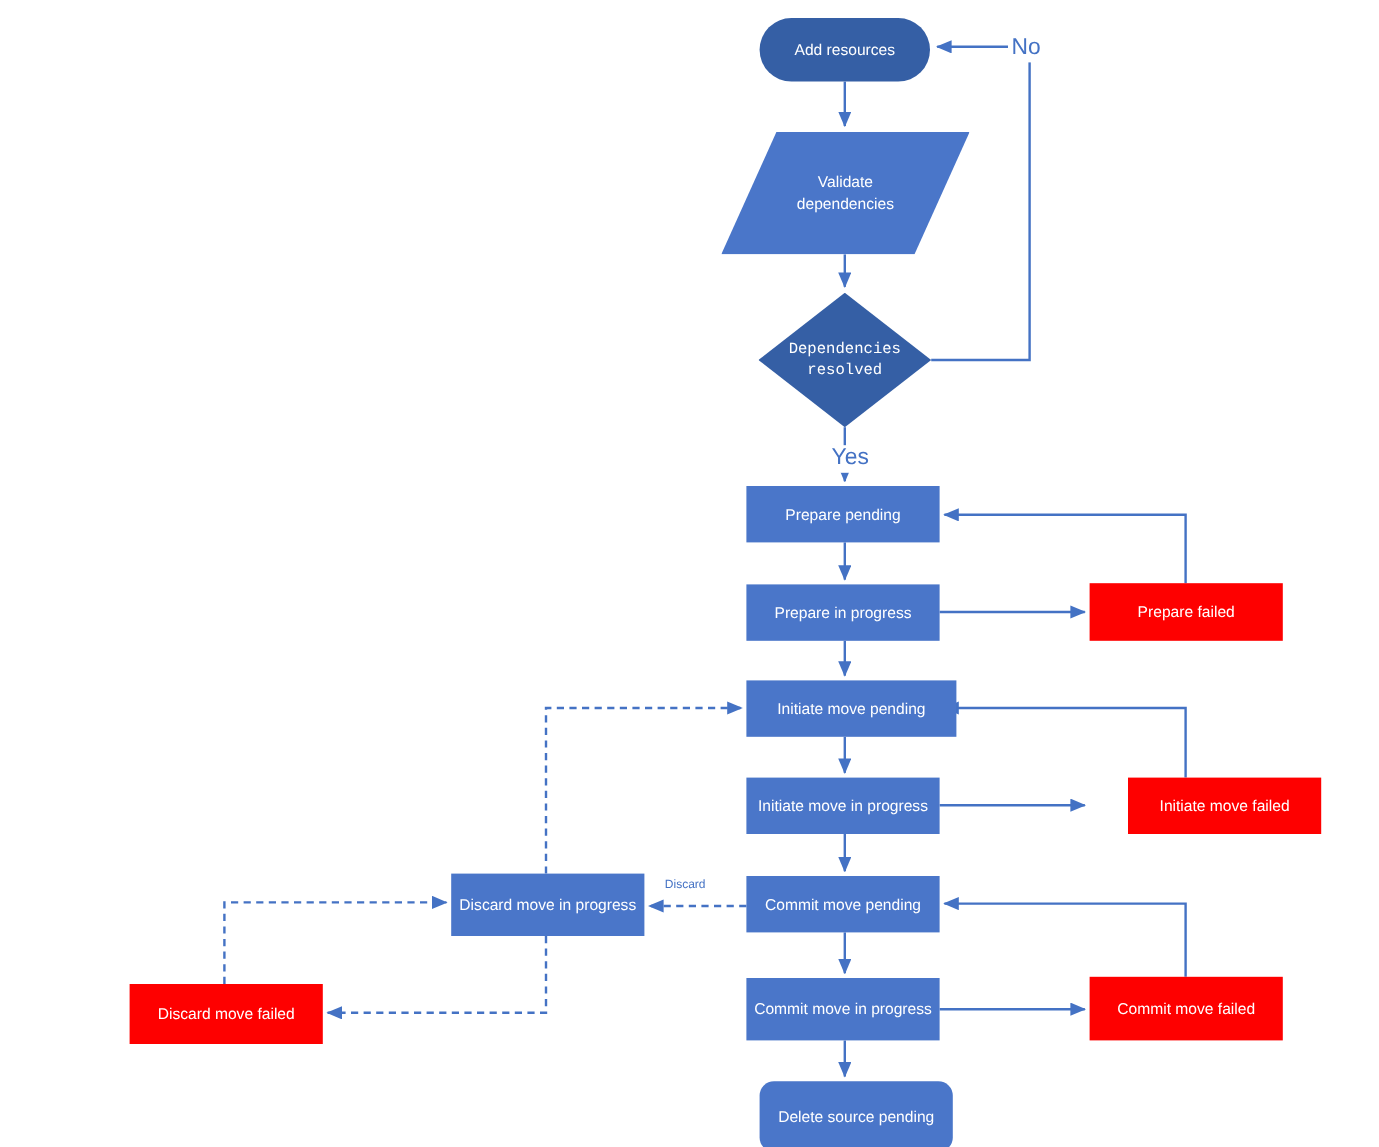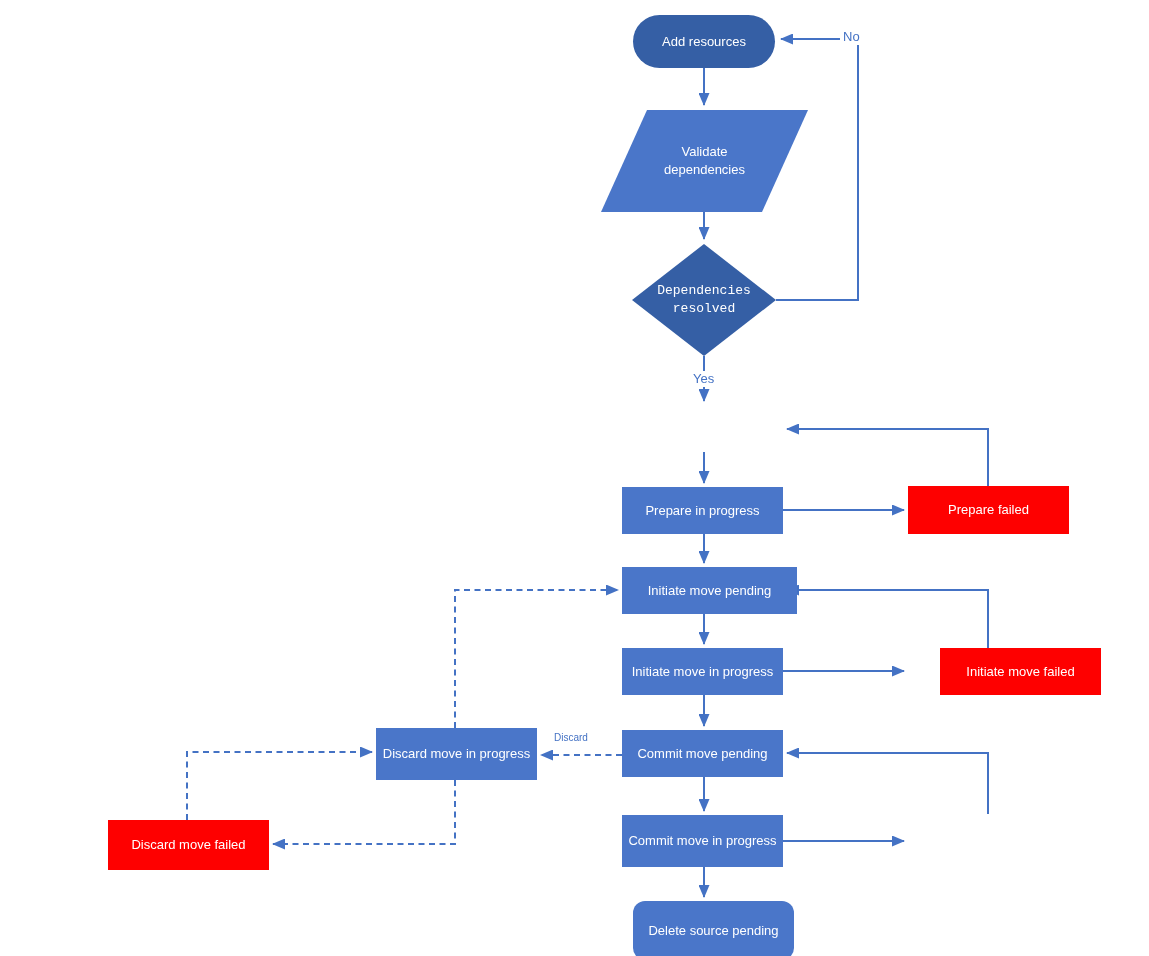--- a/index.html
+++ b/index.html
@@ -40,21 +40,21 @@
   }
   .data-shape span{max-width:120px;}
   .decision{
     background:var(--dark-fill);
     clip-path:polygon(50% 0%, 100% 50%, 50% 100%, 0% 50%);
   }
   .decision span{max-width:110px;padding:0;font-family:Liberation Mono, monospace;}
   .edge-label{
     position:absolute;
     color:var(--edge-label-text);
-    font-size:13px;line-height:1.1;
+    font-size:19px;line-height:1.1;
     background:var(--canvas-bg);
     padding:1px 3px;
   }
   .edge-label.big{font-size:10px;background:transparent;}
 </style>
 </head>
 <body>
 
 <div class="canvas">
 
@@ -95,20 +95,23 @@
   </div>
 
   <div class="node data-shape" style="left:601px;top:110px;width:207px;height:102px;">
     <span>Validate dependencies</span>
   </div>
 
   <div class="node decision" style="left:632px;top:244px;width:144px;height:112px;">
     <span>Dependencies resolved</span>
   </div>
 
+  <div class="node process" style="left:622px;top:405px;width:161px;height:47px;">
+    <span>Prepare pending</span>
+  </div>
 
   <div class="node failed" style="left:908px;top:486px;width:161px;height:48px;">
     <span>Prepare failed</span>
   </div>
 
   <div class="node process" style="left:622px;top:487px;width:161px;height:47px;">
     <span>Prepare in progress</span>
   </div>
 
   <div class="node process" style="left:622px;top:567px;width:175px;height:47px;">
@@ -128,20 +131,23 @@
   </div>
 
   <div class="node process" style="left:376px;top:728px;width:161px;height:52px;">
     <span>Discard move in progress</span>
   </div>
 
   <div class="node process" style="left:622px;top:815px;width:161px;height:52px;">
     <span>Commit move in progress</span>
   </div>
 
+  <div class="node failed" style="left:908px;top:814px;width:161px;height:53px;">
+    <span>Commit move failed</span>
+  </div>
 
   <div class="node process" style="left:633px;top:901px;width:161px;height:59px;border-radius:12px;">
     <span>Delete source pending</span>
   </div>
 
   <div class="node failed" style="left:108px;top:820px;width:161px;height:50px;">
     <span>Discard move failed</span>
   </div>
 
   <div class="edge-label" style="left:840px;top:29px;">No</div>

